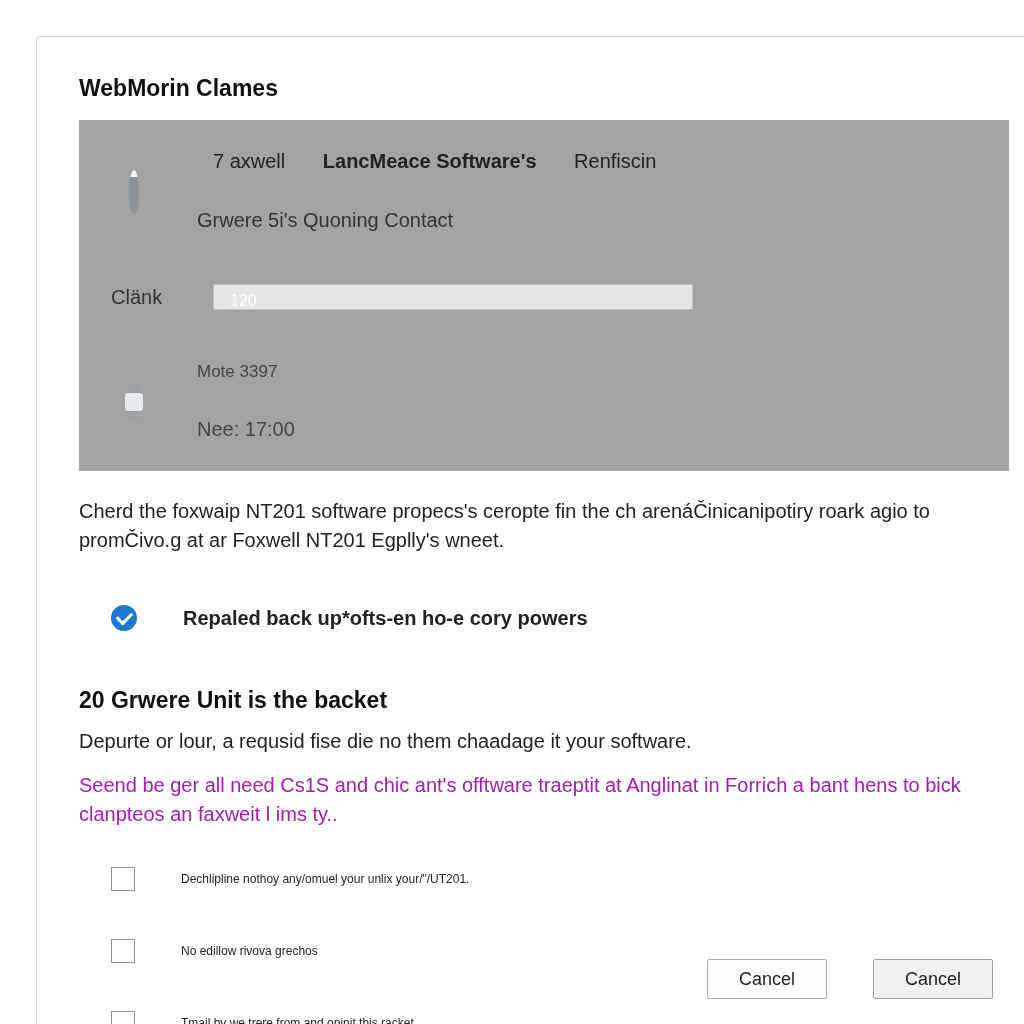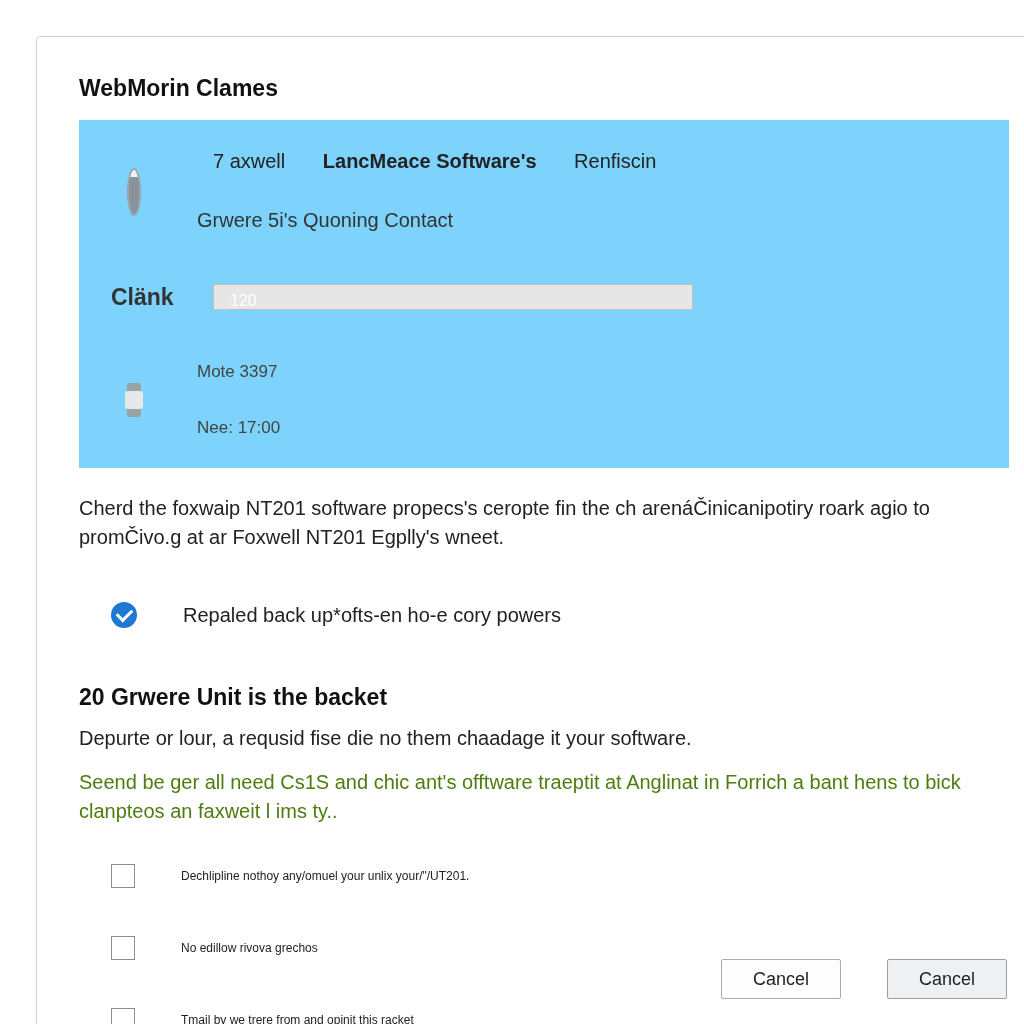--- a/index.html
+++ b/index.html
@@ -22,97 +22,97 @@
     position: relative;
     padding: 22px 26px 0 26px;
   }
   .title {
     font-size: 23px;
     font-weight: 700;
     color: #111;
     margin-bottom: 18px;
   }
   .info-panel {
-    background: #7dd3fc;
+    background: #a3a3a3;
     padding: 14px 16px 14px 16px;
     display: grid;
     grid-template-columns: 78px 1fr;
     grid-template-rows: auto auto auto auto auto;
     column-gap: 8px;
     row-gap: 4px;
     align-items: center;
   }
   .avatar-cell { grid-column: 1; grid-row: 1 / span 2; display:flex; align-items:flex-start; justify-content:center; padding-top:2px;}
   .avatar {
     width: 48px; height: 48px; border-radius: 50%;
     border: 2px solid #9aa3ab;
     background: radial-gradient(circle at 50% 38%, #8a929a 0 10px, transparent 10px),
                 radial-gradient(circle at 50% 95%, #8a929a 0 20px, transparent 20px),
                 #eef2f5;
   }
   .info-line1 { grid-column:2; grid-row:1; font-size:20px; }
   .info-line1 .bold { font-weight:700; }
   .info-line2 { grid-column:2; grid-row:2; font-size:20px; color:#333; }
-  .clank-label { grid-column:1; grid-row:3; font-size:23px; color:#333; text-align:center; padding-right:4px;font-weight:bold;}
+  .clank-label { grid-column:1; grid-row:3; font-size:20px; color:#333; text-align:center; padding-right:4px;}
   .progress-row { grid-column:2; grid-row:3; display:flex; align-items:center; gap:0;}
   .progress {
     display:flex; height:26px; border:1px solid #bfbfbf; background:#e6e6e6;
     width: 480px;
   }
   .progress .seg { flex:1; border-right:1px solid #bfbfbf; }
   .progress .seg:last-child { border-right:none; }
   .progress .seg.fill { background:#2f7bd9; color:#fff; display:flex; align-items:center; justify-content:center; font-size:16px;}
   .device-icon-cell { grid-column:1; grid-row:4 / span 2; display:flex; align-items:center; justify-content:center;}
   .device-icon {
     width:52px; height:34px; background:#9aa2a8; position:relative; border-radius:3px;
   }
   .device-icon::before {
     content:""; position:absolute; left:50%; top:50%; transform:translate(-50%,-50%);
     width:18px; height:18px; background:#e6e8ea; border-radius:3px;
   }
   .mote { grid-column:2; grid-row:4; font-size:17px; color:#444; }
-  .nee  { grid-column:2; grid-row:5; font-size:17px; color:#444; }
+  .nee  { grid-column:2; grid-row:5; font-size:20px; color:#444; }
 
   .body-text {
     margin-top: 26px;
     font-size: 20px;
     line-height: 1.45;
     color: #222;
     max-width: 940px;
   }
 
-  .radio-group { margin-top: 34px; }
+  .radio-group { margin-top: 34px; font-weight: bold; }
   .radio-item { display:flex; align-items:center; gap:14px; margin-bottom:18px; font-size:20px;}
   .radio {
     width:26px; height:26px; border-radius:50%; border:2px solid #8a8f94; background:#fff;
     display:inline-flex; align-items:center; justify-content:center; flex-shrink:0;
   }
   .radio.checked { border-color:#1f78d1; background:#1f78d1; }
   .radio.checked::after {
     content:""; width:12px; height:7px; border-left:3px solid #fff; border-bottom:3px solid #fff;
     transform: rotate(-45deg) translate(1px,-1px);
   }
 
   .section-heading {
     margin-top: 40px;
     font-size: 23px;
     font-weight:700;
     color:#111;
   }
   .section-sub { margin-top:14px; font-size:20px; color:#222; }
-  .section-para { margin-top:18px; font-size:20px; line-height:1.45; color:#4d7c0f; max-width:950px;}
+  .section-para { margin-top:18px; font-size:20px; line-height:1.45; color:#a21caf; max-width:950px;}
 
   .check-group { margin-top: 22px; }
   .check-item { display:flex; align-items:center; gap:14px; margin-bottom:16px; font-size:12px;}
   .checkbox {
     width:24px; height:24px; border:1.5px solid #8a8f94; background:#fff; flex-shrink:0;
   }
 
   .button-row {
-    position:absolute; right:12px; bottom:20px; display:flex; gap:14px;
+    position:absolute; right:26px; bottom:20px; display:flex; gap:14px;
   }
   .btn {
     min-width:120px; height:40px; padding:0 22px;
     border:1px solid #a9acb0; background:#fdfdfd;
     font-size:18px; color:#222; display:flex; align-items:center; justify-content:center;
     border-radius:2px; cursor:pointer;
   }
   .btn.primary { background:#eef0f2; border-color:#9b9ea2; }
 </style>
 </head>

